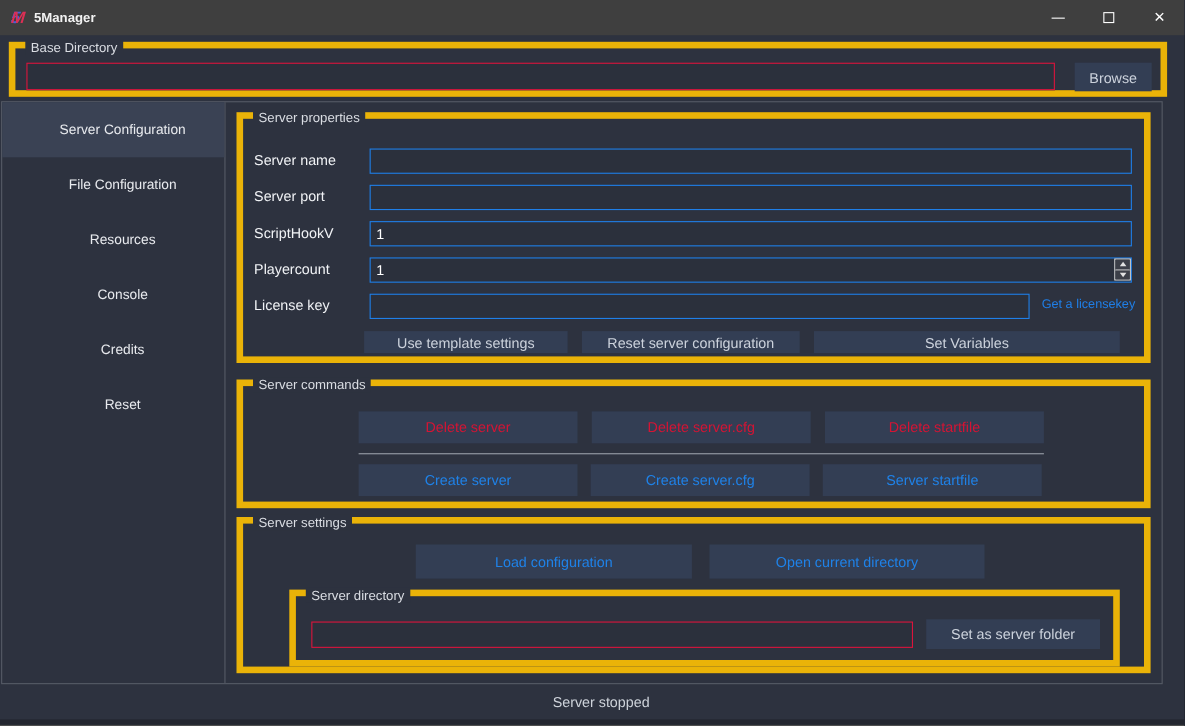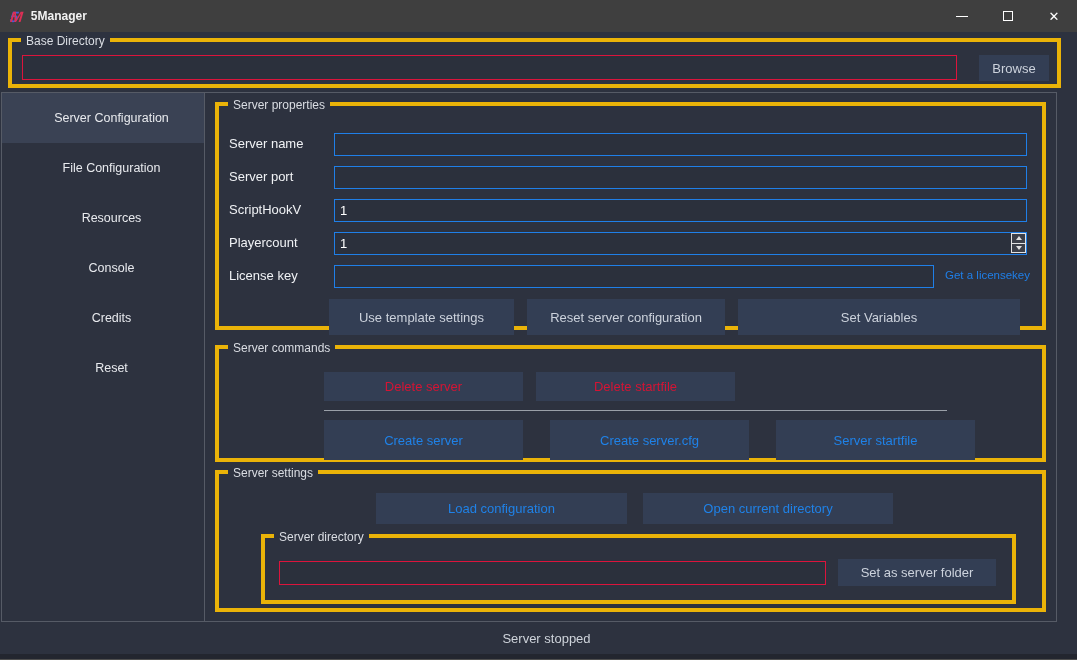--- a/index.html
+++ b/index.html
@@ -14,21 +14,21 @@
   .logo .l5{color:#4b5cd8;}
   .logo .lm{color:#dc2f55;margin-left:-7px;}
   .apptitle{margin-left:9px;color:#f2f2f2;font-size:12px;font-weight:bold;}
   .wincontrols{margin-left:auto;display:flex;height:32px;}
   .winbtn{width:46px;height:32px;display:flex;align-items:center;justify-content:center;
     color:#ffffff;font-size:13px;}
   .min-glyph{display:block;width:12px;height:0;border-bottom:1px solid #fff;}
   .max-glyph{display:block;width:10px;height:10px;border:1px solid #fff;}
 
   
-  .group{position:absolute;border:4px solid #eab308;}
+  .group{position:absolute;border:6px solid #eab308;}
   .group>.legend{position:absolute;top:-8px;left:9px;background:#2d323f;padding:0 5px;
     font-size:12px;color:#dadde3;white-space:nowrap;}
   .frame{position:absolute;left:1px;top:92px;width:1056px;height:530px;border:1px solid #565b66;}
 
   
   .sidebar{position:absolute;left:0;top:0;width:203px;height:100%;border-right:1px solid #565b66;}
   .nav-item{height:50px;display:flex;align-items:center;justify-content:center;
     color:#e8eaee;font-size:12.5px;cursor:default;padding-left:17px;}
   .nav-item.selected{background:#3a4254;}
 
@@ -121,38 +121,39 @@
         <div class="spin-btn">
             <span class="arrow-down"></span>
           </div>
       </div>
     </div>
 
     <span class="fieldlabel" style="top:158px;">License key</span>
     <input class="inp" style="left: 115px; top: 159px; width: 600px; height: 23px;" value="">
     <span class="link" style="position:absolute;left:726px;top:163px;">Get a licensekey</span>
 
-    <div style="position:absolute;left:110px;top:193px;right:22px;height:36px;display:flex;gap:13px;">
+    <div style="position:absolute;left:110px;top:193px;right:22px;height:20px;display:flex;gap:13px;">
       <button class="btn" style="width:185px;">Use template settings</button>
       <button class="btn" style="width:198px;">Reset server configuration</button>
       <button class="btn" style="flex:1;">Set Variables</button>
     </div>
   </div>
 
   <div class="group" style="left:215px;top:345px;width:831px;height:117px;">
     <span class="legend">Server commands</span>
 
     <div style="position:absolute;left:105px;top:23px;display:flex;gap:13px;height:29px;">
       <button class="btn red" style="width:199px;">Delete server</button>
+      <button class="btn red" style="width:199px;">Delete server.cfg</button>
       <button class="btn red" style="width:199px;">Delete startfile</button>
     </div>
 
     <div class="divider" style="left:105px;top:61px;width:623px;"></div>
 
-    <div style="position:absolute;left:105px;top:71px;display:flex;gap:27px;height:40px;justify-content:flex-end;">
+    <div style="position:absolute;left:105px;top:71px;display:flex;gap:12px;height:29px;justify-content:flex-end;">
       <button class="btn blue" style="width:199px;">Create server</button>
       <button class="btn blue" style="width:199px;">Create server.cfg</button>
       <button class="btn blue" style="width:199px;">Server startfile</button>
     </div>
   </div>
 
   <div class="group" style="left:215px;top:470px;width:831px;height:142px;">
     <span class="legend">Server settings</span>
 
     <button class="btn blue" style="position:absolute;left:157px;top:19px;width:251px;height:31px;">Load configuration</button>

